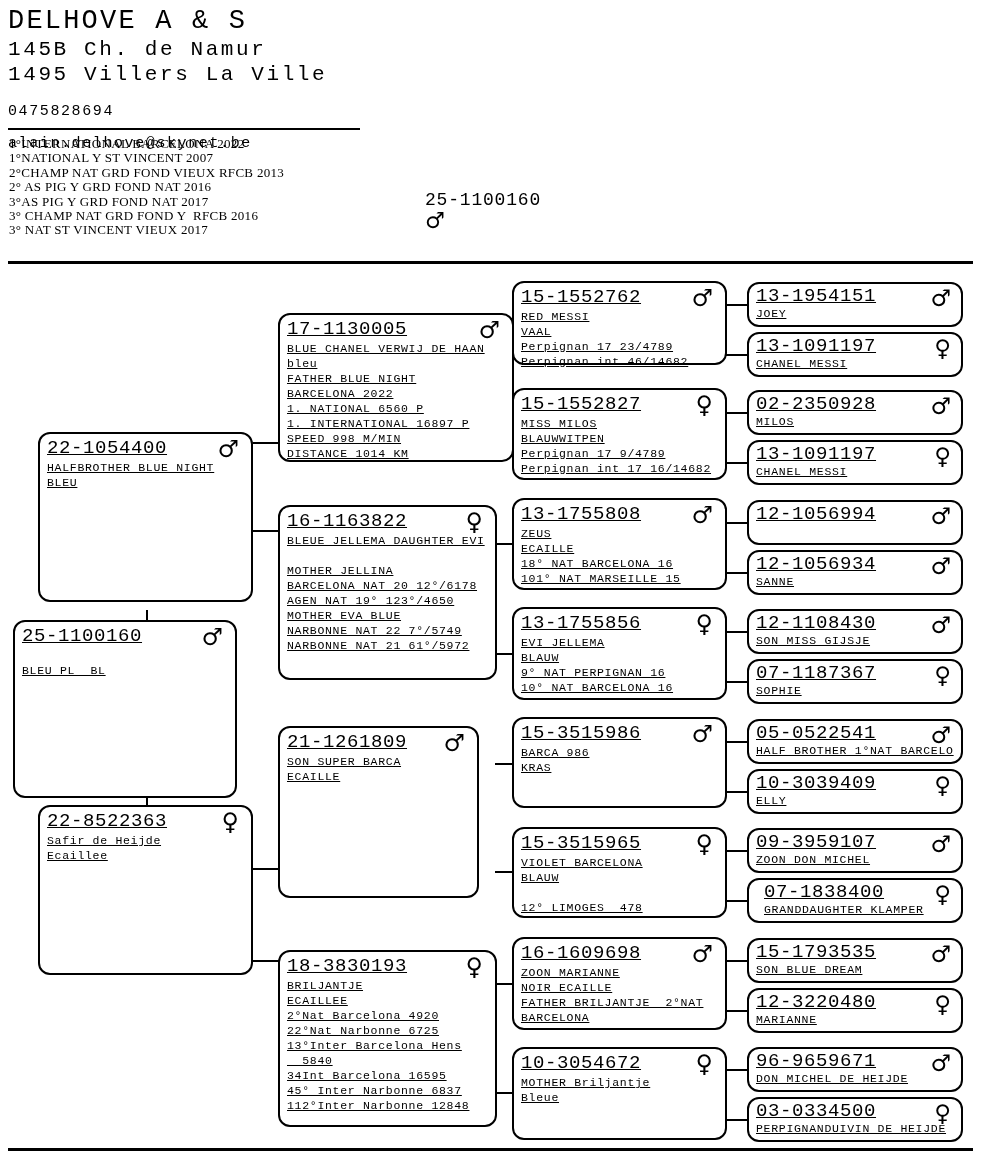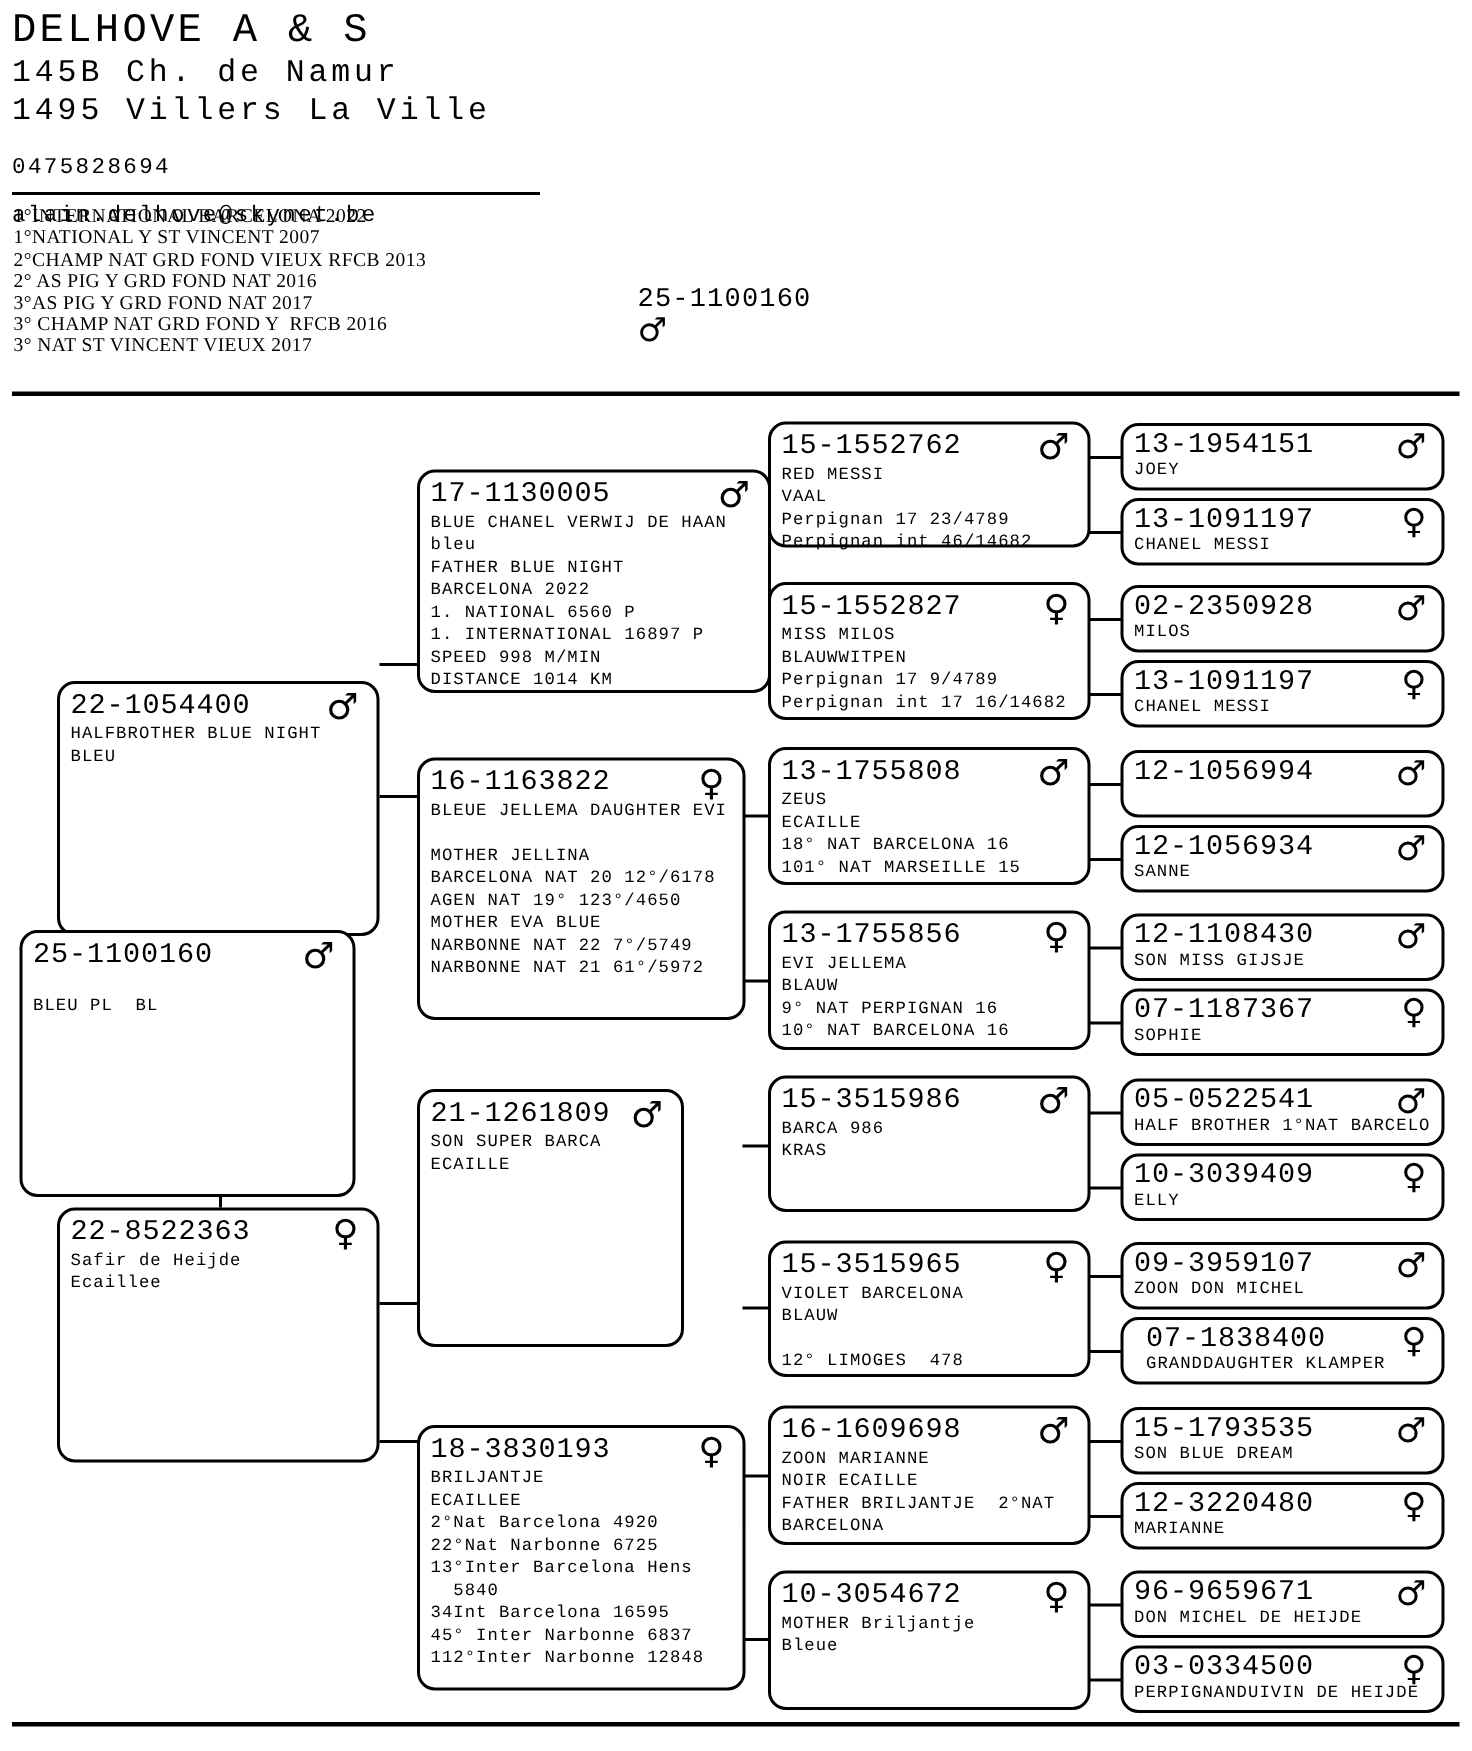--- a/index.html
+++ b/index.html
@@ -12,21 +12,21 @@
   .addr{font-size:21px;letter-spacing:2.6px;line-height:25px;white-space:pre;}
   .small{font-size:15px;letter-spacing:1.6px;line-height:15px;margin-top:17px;white-space:pre;}
   .ach{position:absolute;left:9px;top:137px;}
   .ach div{font-size:13px;letter-spacing:0.3px;line-height:14.4px;white-space:pre;font-family:Liberation Serif, serif;}
   .rule{position:absolute;background:#000;}
   .subject-label{position:absolute;left:425px;top:190px;}
   .subject-label .ring{font-size:18px;letter-spacing:0.8px;}
   .subject-label .sex{font-family:"DejaVu Sans",sans-serif;font-weight:bold;font-size:22px;line-height:22px;}
   .pbox{
     position:absolute;border:2px solid #000;border-radius:12px;background:#fff;
-    box-sizing:border-box;padding:3px 6px 2px 7px;
+    box-sizing:border-box;padding:3px 6px 2px 7px;text-decoration:underline;
   }
   .pbox .ring{font-size:19px;letter-spacing:0.6px;line-height:23px;white-space:pre;}
   .pbox .bline{font-size:11.5px;letter-spacing:0.7px;line-height:15px;min-height:15px;white-space:pre;}
   .pbox.small5{padding-top:1px;}
   .pbox.small5 .ring{line-height:22px;}
   .pbox.small5 .bline{line-height:13px;min-height:13px;}
   .pbox .sex{
     position:absolute;top:3px;right:12px;font-family:"DejaVu Sans",sans-serif;
     font-weight:bold;font-size:24px;line-height:24px;
   }
@@ -90,21 +90,21 @@
       <div class="conn" style="left: 725px; top: 741px; width: 24px; height: 2px;"></div>
       <div class="conn" style="left: 725px; top: 791px; width: 24px; height: 2px;"></div>
       <div class="conn" style="left: 725px; top: 850px; width: 24px; height: 2px;"></div>
       <div class="conn" style="left: 725px; top: 900px; width: 24px; height: 2px;"></div>
       <div class="conn" style="left: 725px; top: 960px; width: 24px; height: 2px;"></div>
       <div class="conn" style="left: 725px; top: 1010px; width: 24px; height: 2px;"></div>
       <div class="conn" style="left: 725px; top: 1069px; width: 24px; height: 2px;"></div>
       <div class="conn" style="left: 725px; top: 1119px; width: 24px; height: 2px;"></div>
       <div class="conn" style="left: 146px; top: 610px; width: 2px; height: 10px;"></div>
       <div class="conn" style="left: 146px; top: 798px; width: 2px; height: 7px;"></div>
-      <div class="pbox" style="left: 38px; top: 454px; width: 215px; height: 170px;">
+      <div class="pbox" style="left: 38px; top: 432px; width: 215px; height: 170px;">
         <div class="ring">22-1054400</div>
         <span class="sex">♂</span>
         <div class="bline">HALFBROTHER BLUE NIGHT</div>
         <div class="bline">BLEU</div>
       </div>
       <div class="pbox" style="left: 13px; top: 620px; width: 224px; height: 178px;">
         <div class="ring">25-1100160</div>
         <span class="sex">♂</span>
         <div class="bline"></div>
         <div class="bline">BLEU PL  BL</div>
@@ -132,21 +132,21 @@
         <span class="sex">♀</span>
         <div class="bline">BLEUE JELLEMA DAUGHTER EVI</div>
         <div class="bline"></div>
         <div class="bline">MOTHER JELLINA</div>
         <div class="bline">BARCELONA NAT 20 12°/6178</div>
         <div class="bline">AGEN NAT 19° 123°/4650</div>
         <div class="bline">MOTHER EVA BLUE</div>
         <div class="bline">NARBONNE NAT 22 7°/5749</div>
         <div class="bline">NARBONNE NAT 21 61°/5972</div>
       </div>
-      <div class="pbox" style="left: 278px; top: 726px; width: 178px; height: 172px;">
+      <div class="pbox" style="left: 278px; top: 726px; width: 201px; height: 172px;">
         <div class="ring">21-1261809</div>
         <span class="sex">♂</span>
         <div class="bline">SON SUPER BARCA</div>
         <div class="bline">ECAILLE</div>
       </div>
       <div class="pbox" style="left: 278px; top: 950px; width: 219px; height: 177px;">
         <div class="ring">18-3830193</div>
         <span class="sex">♀</span>
         <div class="bline">BRILJANTJE</div>
         <div class="bline">ECAILLEE</div>

